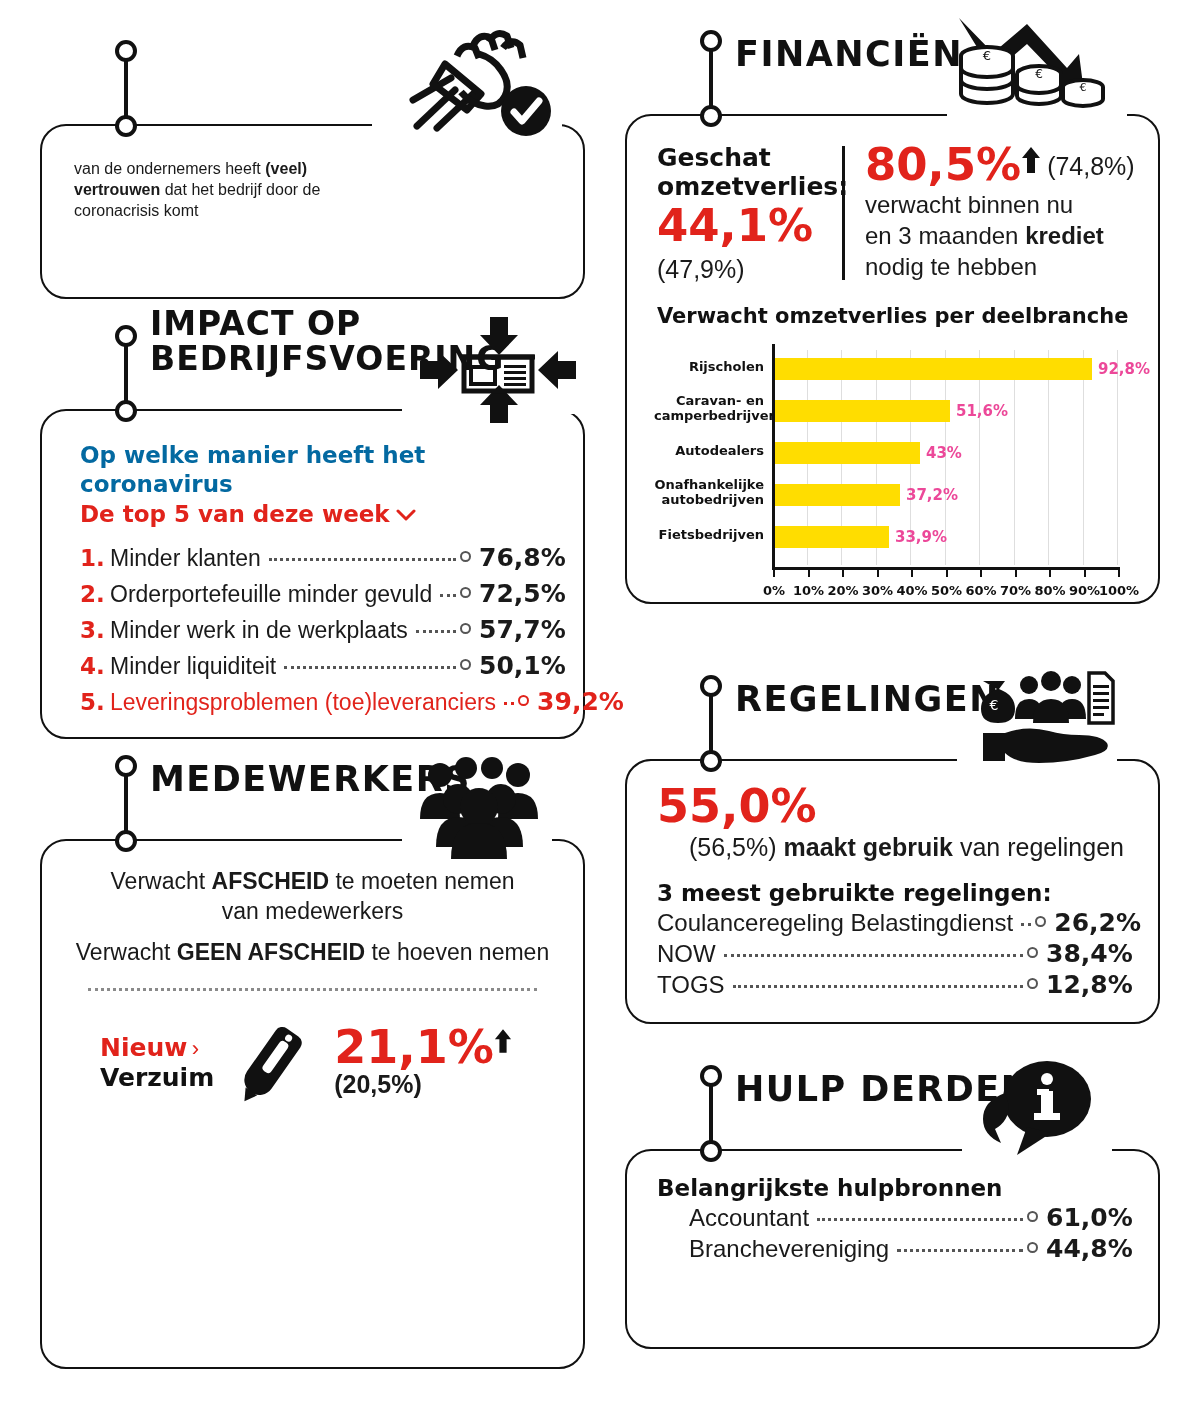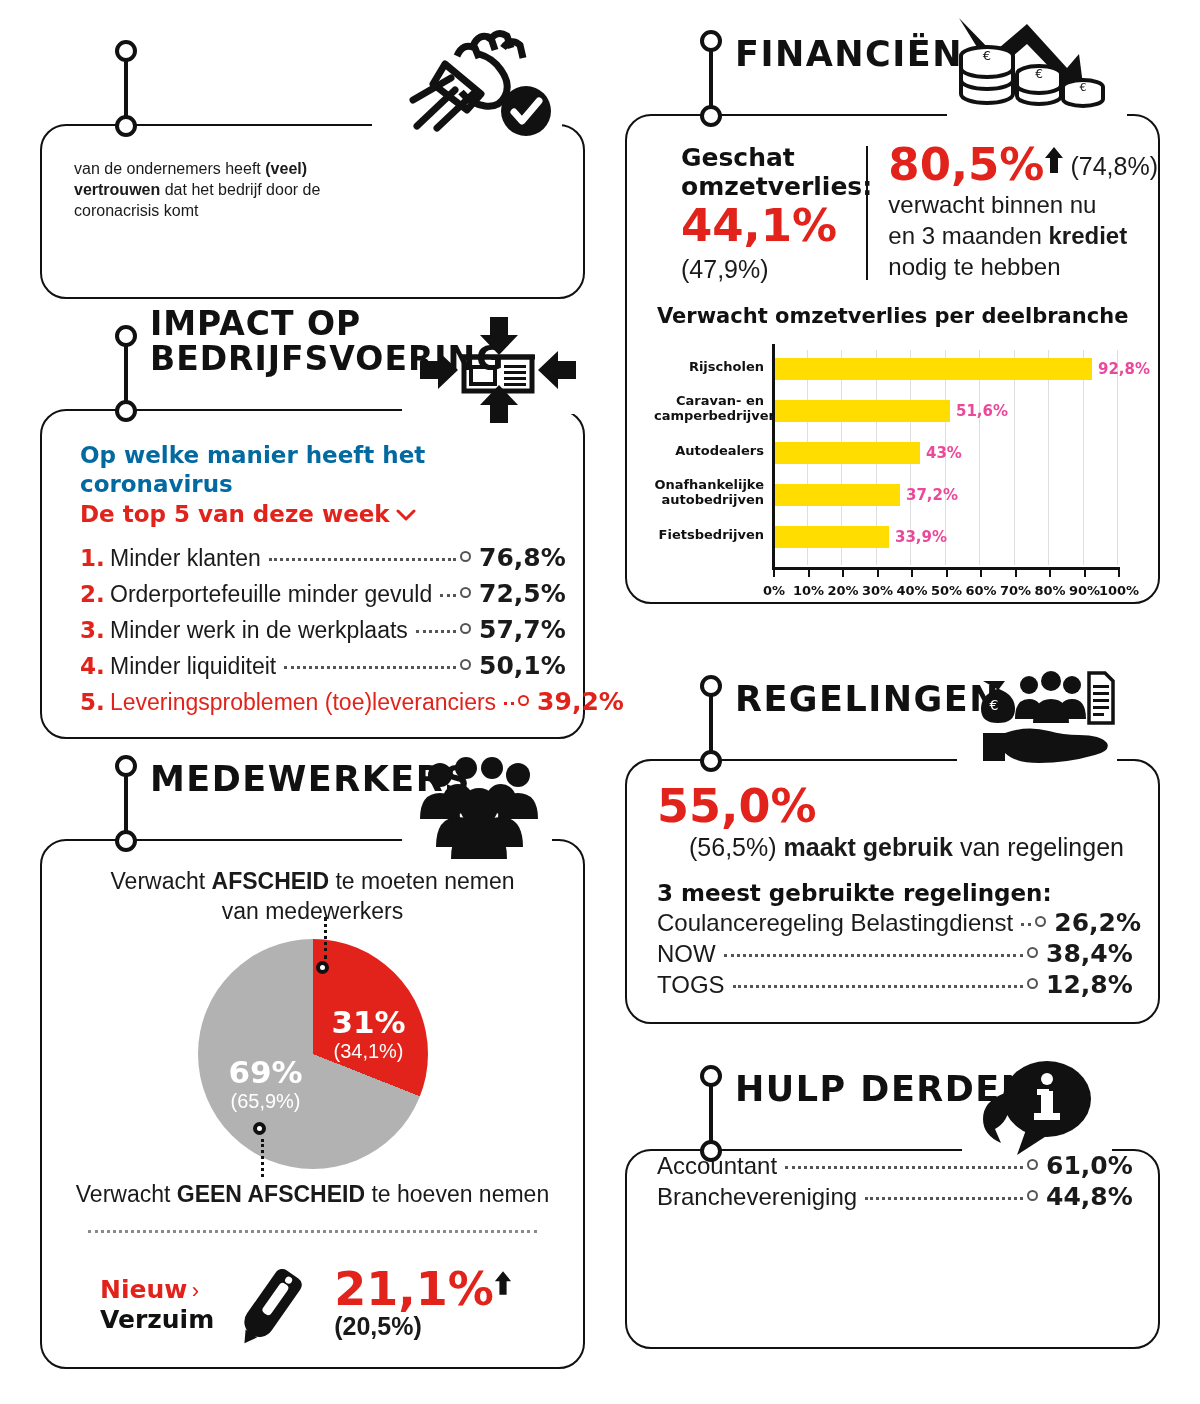--- a/index.html
+++ b/index.html
@@ -136,21 +136,21 @@
   .vz-left { line-height: 1.18; }
   .vz-nieuw { font-family:"DejaVu Sans",sans-serif; font-weight:bold; font-size: 25px; color:#E1231B; }
   .vz-word  { font-family:"DejaVu Sans",sans-serif; font-weight:bold; font-size: 25px; color:#111; }
   .vz-pct { margin-left: 18px; }
   .vz-pct .big { font-size: 46px; }
   .vz-pct .paren { font-size: 25px; color:#1a1a1a;font-weight:bold; }
 
   
   #sec-financien { left: 625px; top: 30px; width: 535px; }
   #card-financien { height: 490px; margin-top: -2px; }
-  .fin-top { display:flex; padding: 28px 0 0 30px; margin-left: 24px; }
+  .fin-top { display:flex; padding: 28px 0 0 30px; }
   .fin-l { width: 185px; }
   .fin-l .lead { font-family:"DejaVu Sans",sans-serif; font-weight:bold; font-size: 25px; line-height:1.15; color:#111; }
   .fin-l .big { font-size: 45px; margin-top: 3px; }
   .fin-l .paren { font-size: 25px; margin-top: 8px; }
   .fin-vline { width: 3px; background:#111; margin: 2px 20px 4px 0; }
   .fin-r { flex: 1; }
   .fin-r .big { font-size: 45px; }
   .fin-r .pnum { font-size: 25px; }
   .fin-r .txt { font-size: 24px; line-height: 1.3; margin-top: 2px; }
 
@@ -201,21 +201,21 @@
   .rg-row.is-red .rg-dots { border-color:#E1231B; }
   .rg-row.is-red .rg-dot { border-color:#E1231B; }
 
   
   #sec-hulp { left: 625px; top: 1065px; width: 535px; }
   #card-hulp { height: 200px; margin-top: -2px; }
   .hd-head {
     font-family:"DejaVu Sans",sans-serif; font-weight:bold;
     font-size: 23px; padding: 24px 0 2px 30px; color:#111;
   }
-  .hd-list { padding: 0 26px 0 30px; }
+  .hd-list { padding: 0 26px 0 30px; margin-left: 32px; }
 </style>
 </head>
 <body>
 
 <div class="page">
 
   <div class="section" id="sec-vertrouwen">
     <div class="sec-head">
       <div class="stem"></div>
       <div class="ring top"></div>
@@ -349,41 +349,20 @@
         </g>
       </svg>
     </div>
     <div class="card" id="card-medewerkers">
       <div class="card-topmask" style="left:360px; width:150px;"></div>
 
       <div class="mw-cap">
         <span>Verwacht </span><b>AFSCHEID</b><span> te moeten nemen</span><br><span>van medewerkers</span>
       </div>
 
-      <div class="pie-wrap">
-        <div class="pie"></div>
-        <div class="pie-lbl red">
-          <div class="n">31%</div>
-          <div class="p">(34,1%)</div>
-        </div>
-        <div class="pie-lbl grey">
-          <div class="n">69%</div>
-          <div class="p">(65,9%)</div>
-        </div>
-
-        <div class="leader" style="left:0;top:0;">
-          <div class="dotline" style="left:126px; top:-22px; height:42px;"></div>
-          <div class="knob" style="left:118px; top:22px;"></div>
-        </div>
-
-        <div class="leader" style="left:0;top:0;">
-          <div class="knob" style="left:55px; top:183px;"></div>
-          <div class="dotline" style="left:63px; top:200px; height:38px;"></div>
-        </div>
-      </div>
 
       <div class="mw-cap2">
         <span>Verwacht </span><b>GEEN AFSCHEID</b><span> te hoeven nemen</span>
       </div>
 
       <div class="mw-divider"></div>
 
       <div class="verzuim">
         <div class="vz-left">
           <div>
@@ -628,20 +607,21 @@
           <circle cx="72" cy="22" r="6"></circle>
           <rect x="66" y="34" width="12" height="28"></rect>
           <rect x="59" y="56" width="26" height="7"></rect>
           <rect x="62" y="32" width="12" height="6"></rect>
         </g>
       </svg>
     </div>
     <div class="card" id="card-hulp">
       <div class="card-topmask" style="left:335px; width:150px;"></div>
 
+      <div class="hd-head">Belangrijkste hulpbronnen</div>
       <div class="hd-list rg-list">
         <div class="rg-row">
           <span class="rg-lbl">Accountant</span>
           <span class="rg-dots"></span>
           <span class="rg-dot"></span>
           <span class="rg-val">61,0%</span>
         </div>
         <div class="rg-row">
           <span class="rg-lbl">Branchevereniging</span>
           <span class="rg-dots"></span>

